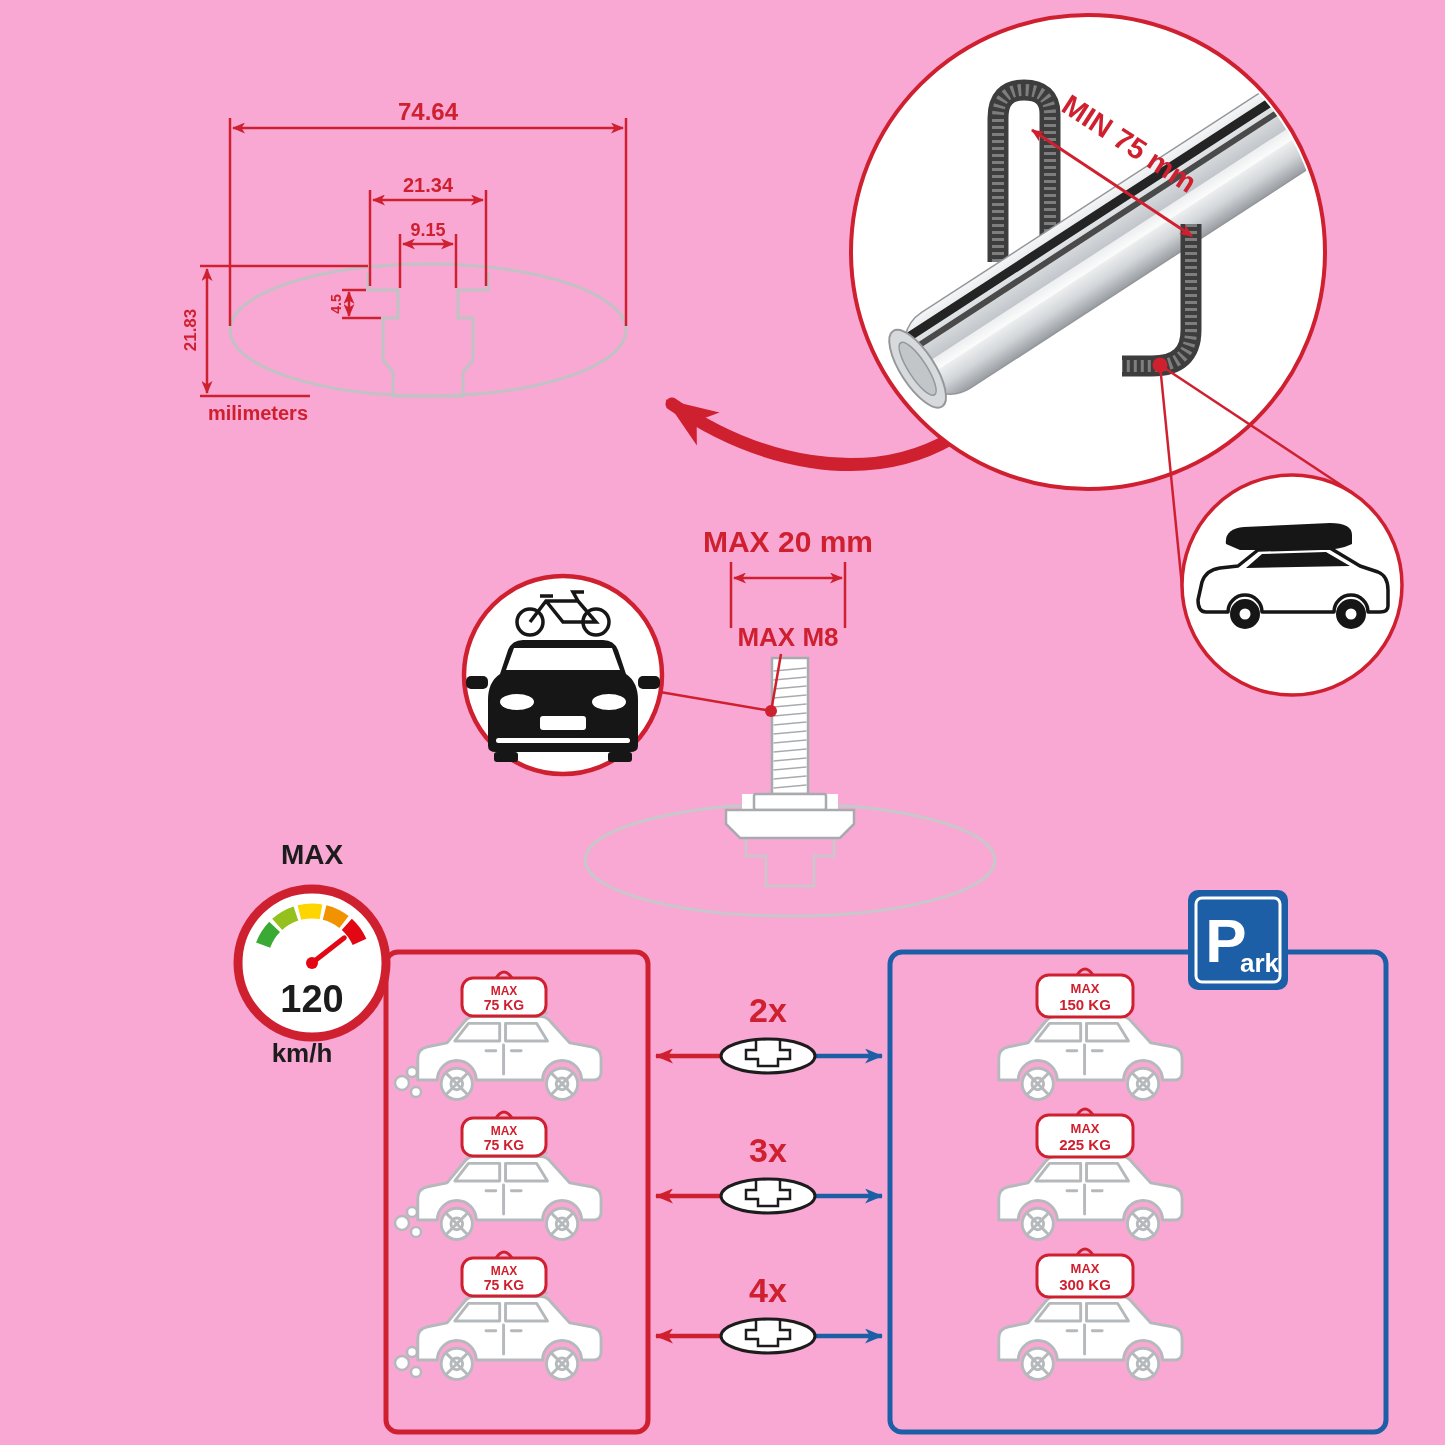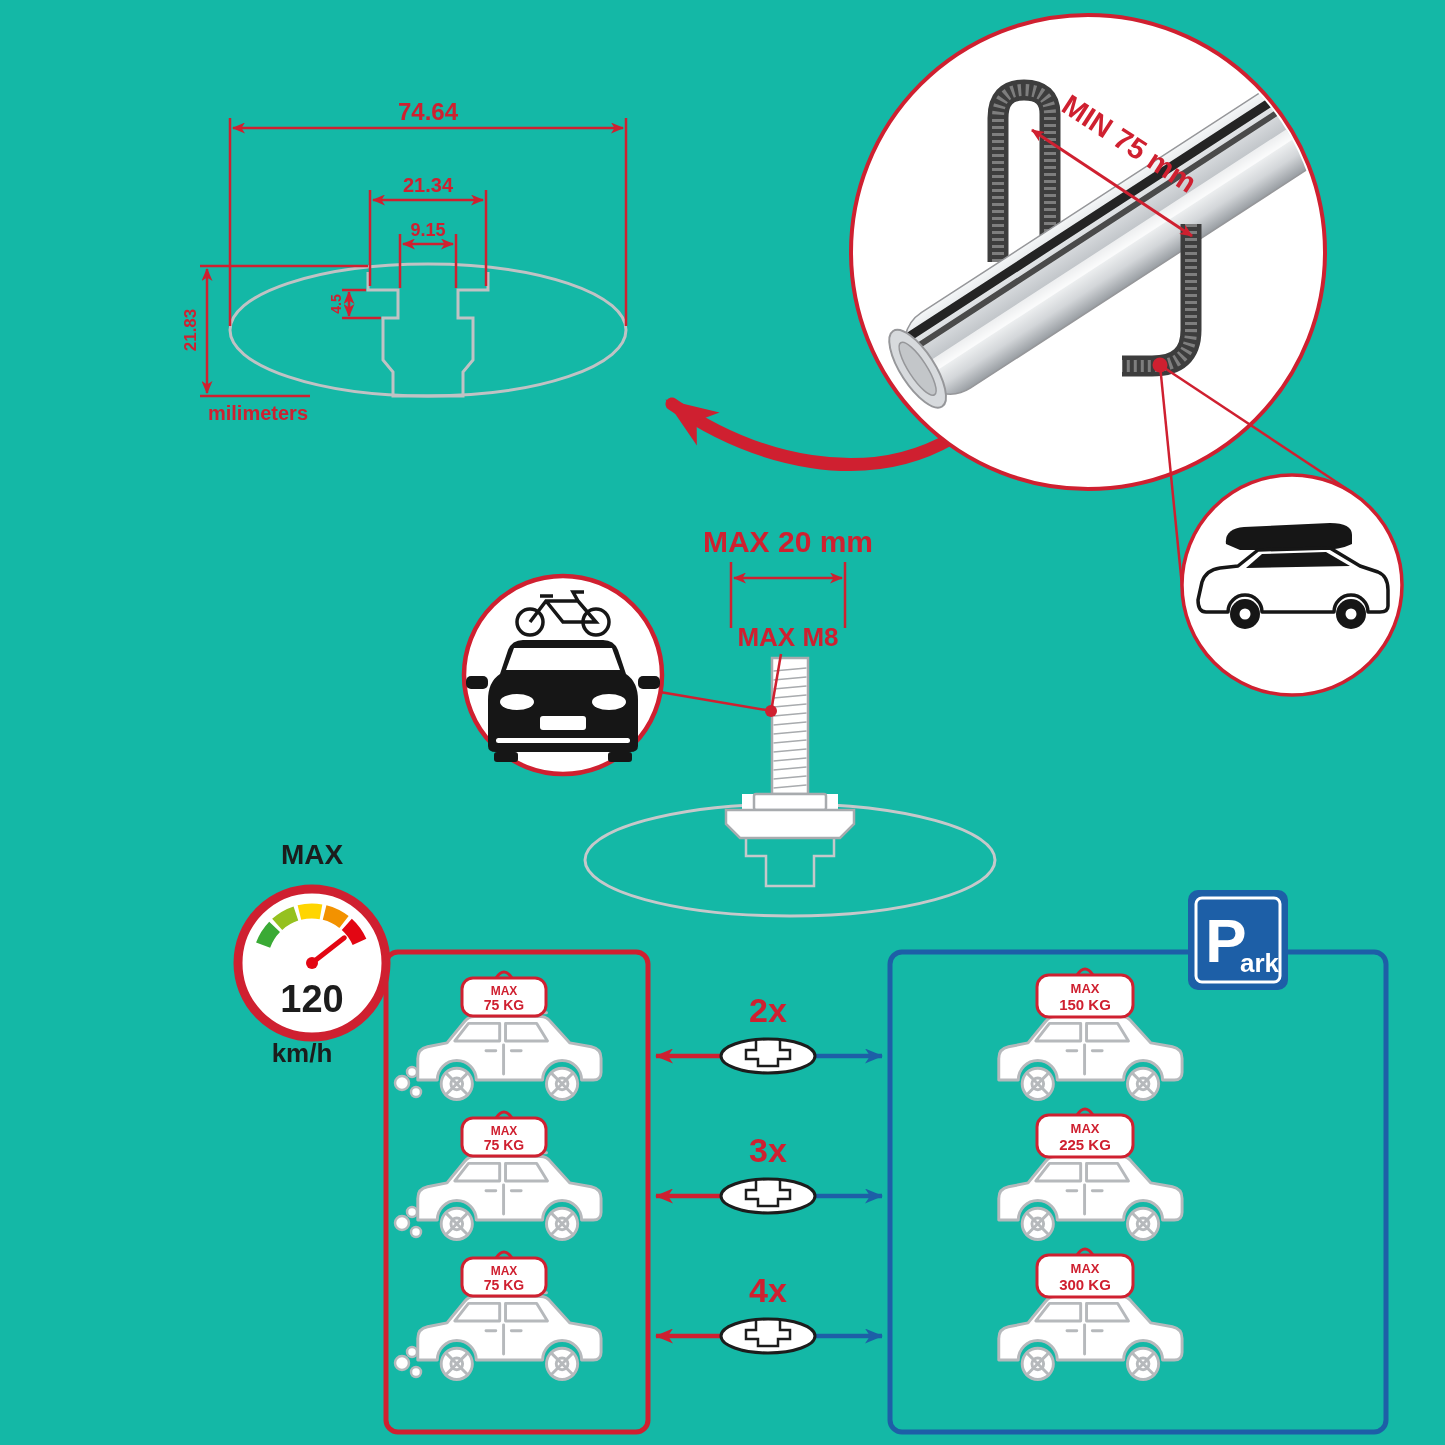--- a/index.html
+++ b/index.html
@@ -1,17 +1,17 @@
 <!DOCTYPE html>
 <html><head>
 <meta charset="utf-8">
 <title>Infographic</title>
 <style>
   html,body{margin:0;padding:0;background:#ffffff;}
-  #canvas{position:relative;width:1445px;height:1445px;background:#14b8a6;overflow:hidden;}
+  #canvas{position:relative;width:1445px;height:1445px;background:#f9a8d4;overflow:hidden;}
   svg{display:block;}
   text{font-family:"Liberation Sans", sans-serif;}
   .tr{fill:#cf2030;font-weight:bold;}
   .tk{fill:#1c1c1c;font-weight:bold;}
   .tw{fill:#ffffff;font-weight:bold;}
   .mid{text-anchor:middle;}
 </style>
 </head>
 <body>
 

